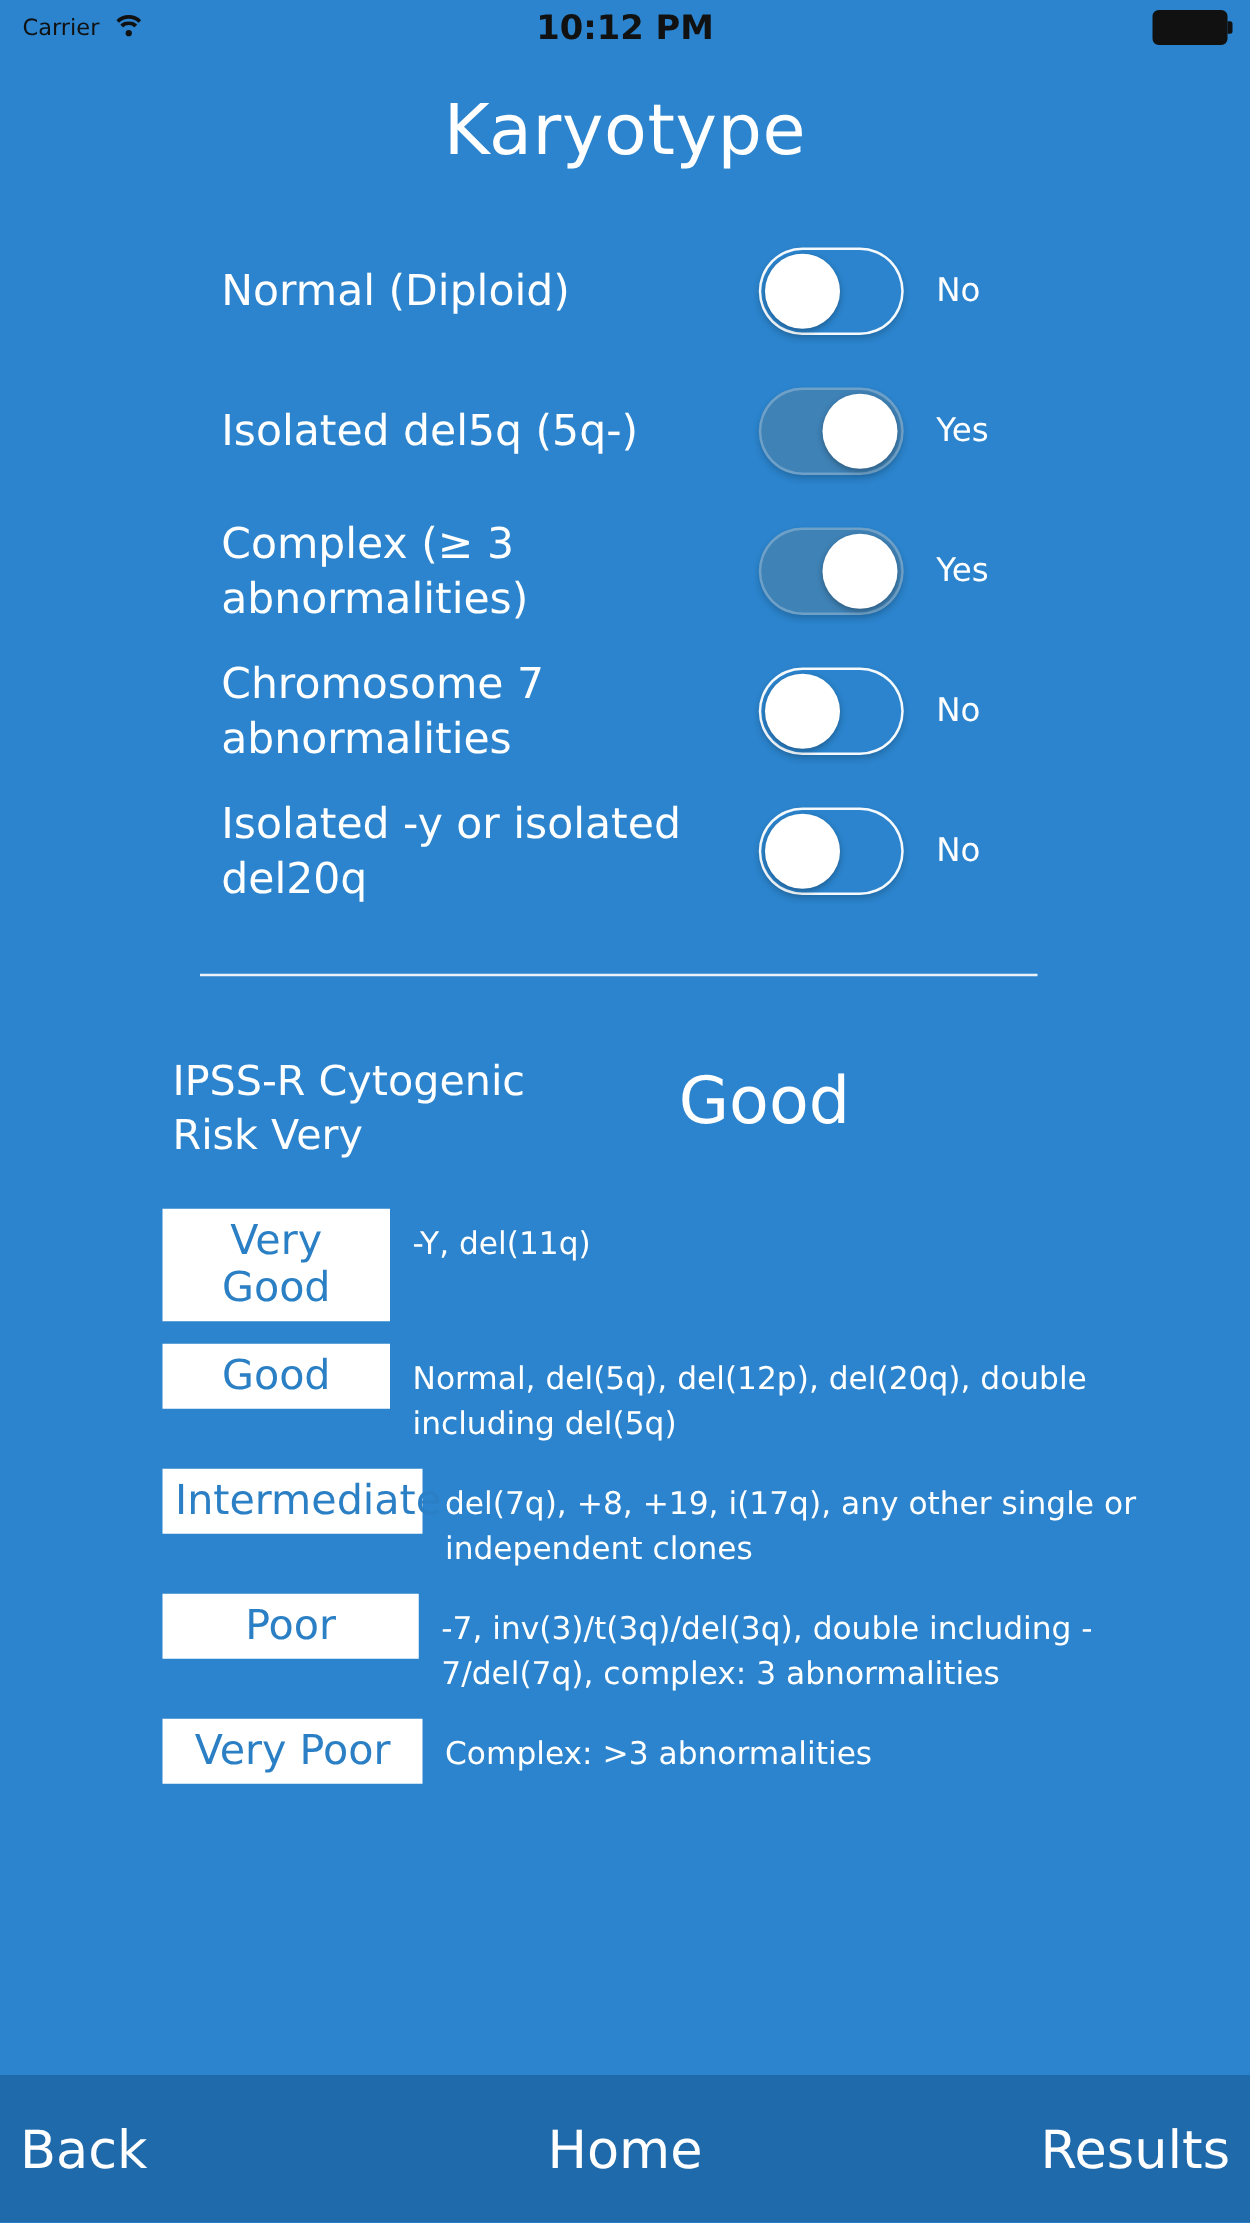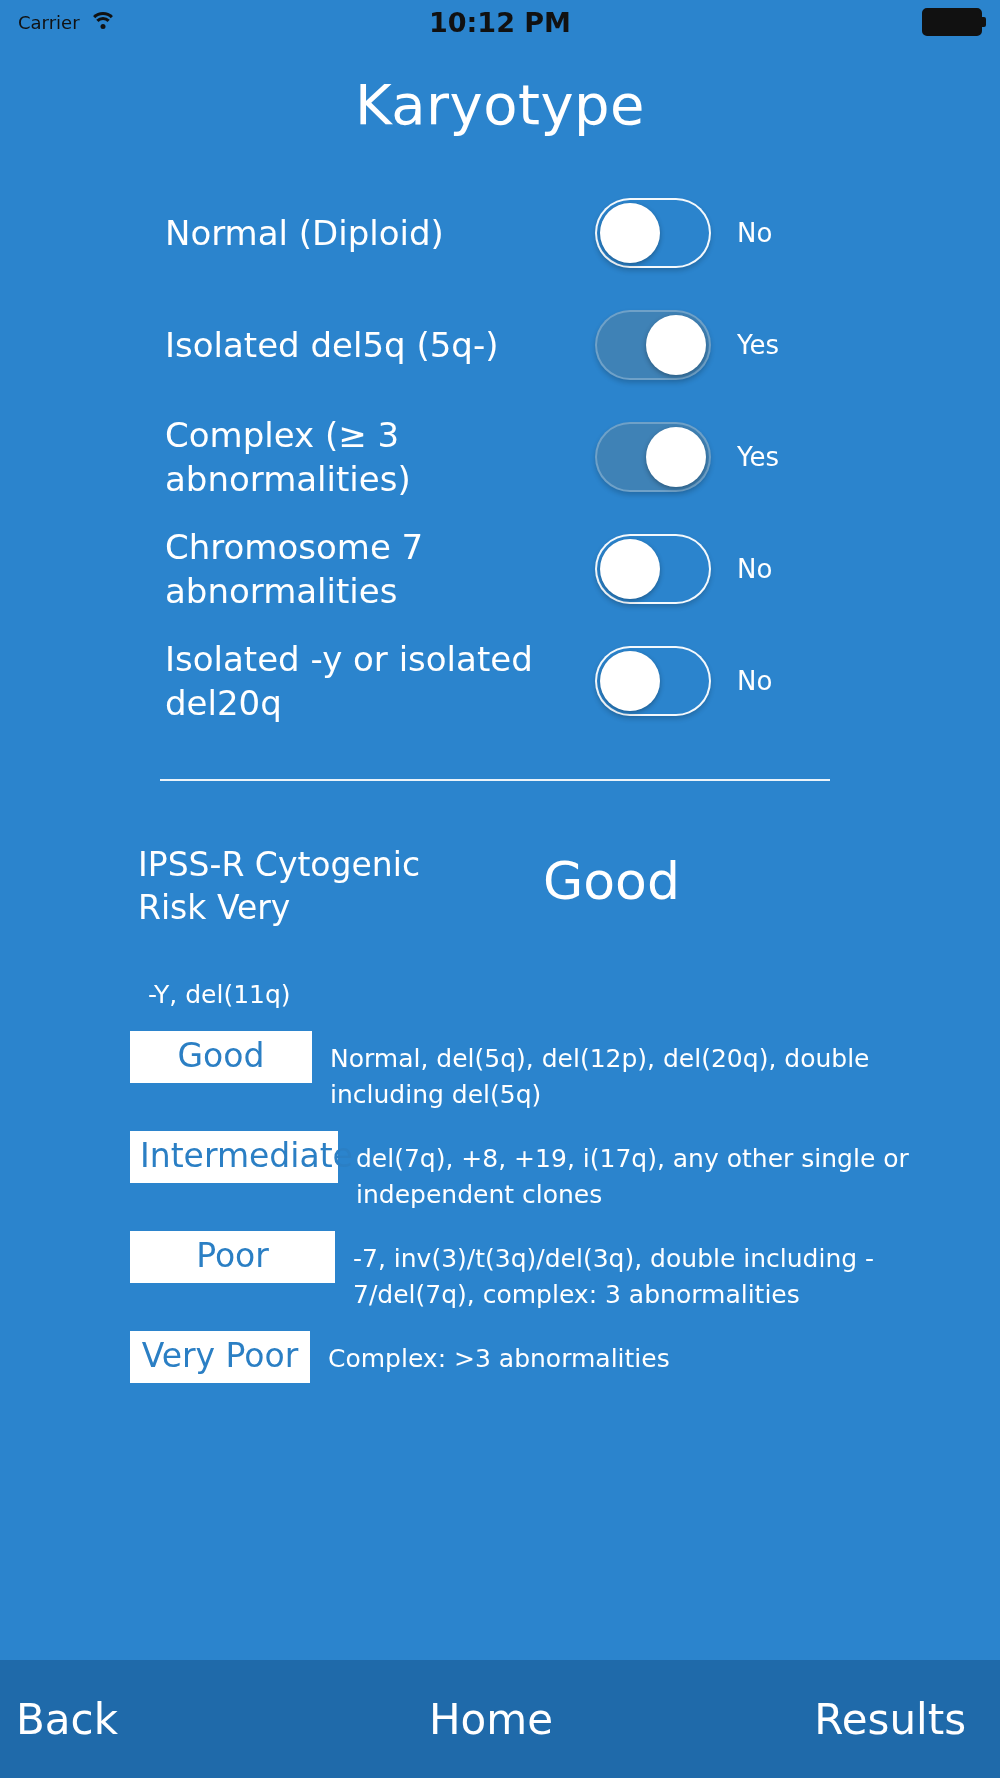--- a/index.html
+++ b/index.html
@@ -96,20 +96,21 @@
   .toggles {
     margin-top: 40px;
     padding: 0 0 0 0;
   }
   .toggle-row {
     display: flex;
     align-items: center;
     height: 112px;
     padding: 0 28px 0 165px;
     box-sizing: border-box;
+    margin-left: 12px;
   }
   .toggle-label {
     font-size: 34px;
     line-height: 44px;
     width: 430px;
     flex-shrink: 0;
   }
   .switch {
     width: 116px;
     height: 70px;
@@ -200,21 +201,21 @@
     display: flex;
     align-items: center;
   }
   .tab-item {
     flex: 1;
     font-size: 42px;
     color: #ffffff;
   }
   .tab-item.left   { text-align: left;   padding-left: 16px; }
   .tab-item.center { text-align: center; }
-  .tab-item.right  { text-align: right;  padding-right: 34px; }
+  .tab-item.right  { text-align: right;  padding-right: 16px; }
 </style>
 </head>
 <body>
 
 <div class="status-bar">
   <div class="status-left">
     <span class="status-carrier">Carrier</span>
     <span class="wifi-icon">
       <i class="a"></i>
         <i class="b"></i>
@@ -276,40 +277,41 @@
 <div class="divider"></div>
 
 <div class="result-block">
   <div class="result-label">IPSS-R Cytogenic Risk Very</div>
   <div class="result-value">Good</div>
 </div>
 
 <div class="legend">
 
   <div class="legend-row">
+    <div class="legend-chip" style="width:182px">Very Good</div>
     <div class="legend-desc">-Y, del(11q)</div>
   </div>
 
   <div class="legend-row">
     <div class="legend-chip" style="width:182px">Good</div>
     <div class="legend-desc">Normal, del(5q), del(12p), del(20q), double including del(5q)</div>
   </div>
 
   <div class="legend-row">
     <div class="legend-chip" style="width:208px">Intermediate</div>
     <div class="legend-desc">del(7q), +8, +19, i(17q), any other single or independent clones</div>
   </div>
 
   <div class="legend-row">
     <div class="legend-chip" style="width:205px">Poor</div>
     <div class="legend-desc">-7, inv(3)/t(3q)/del(3q), double including - 7/del(7q), complex: 3 abnormalities</div>
   </div>
 
   <div class="legend-row">
-    <div class="legend-chip" style="width:180px">Very Poor</div>
+    <div class="legend-chip" style="width:208px">Very Poor</div>
     <div class="legend-desc">Complex: &gt;3 abnormalities</div>
   </div>
 
 </div>
 
 <div class="tabbar">
   <div class="tab-item left">Back</div>
   <div class="tab-item center">Home</div>
   <div class="tab-item right">Results</div>
 </div>

